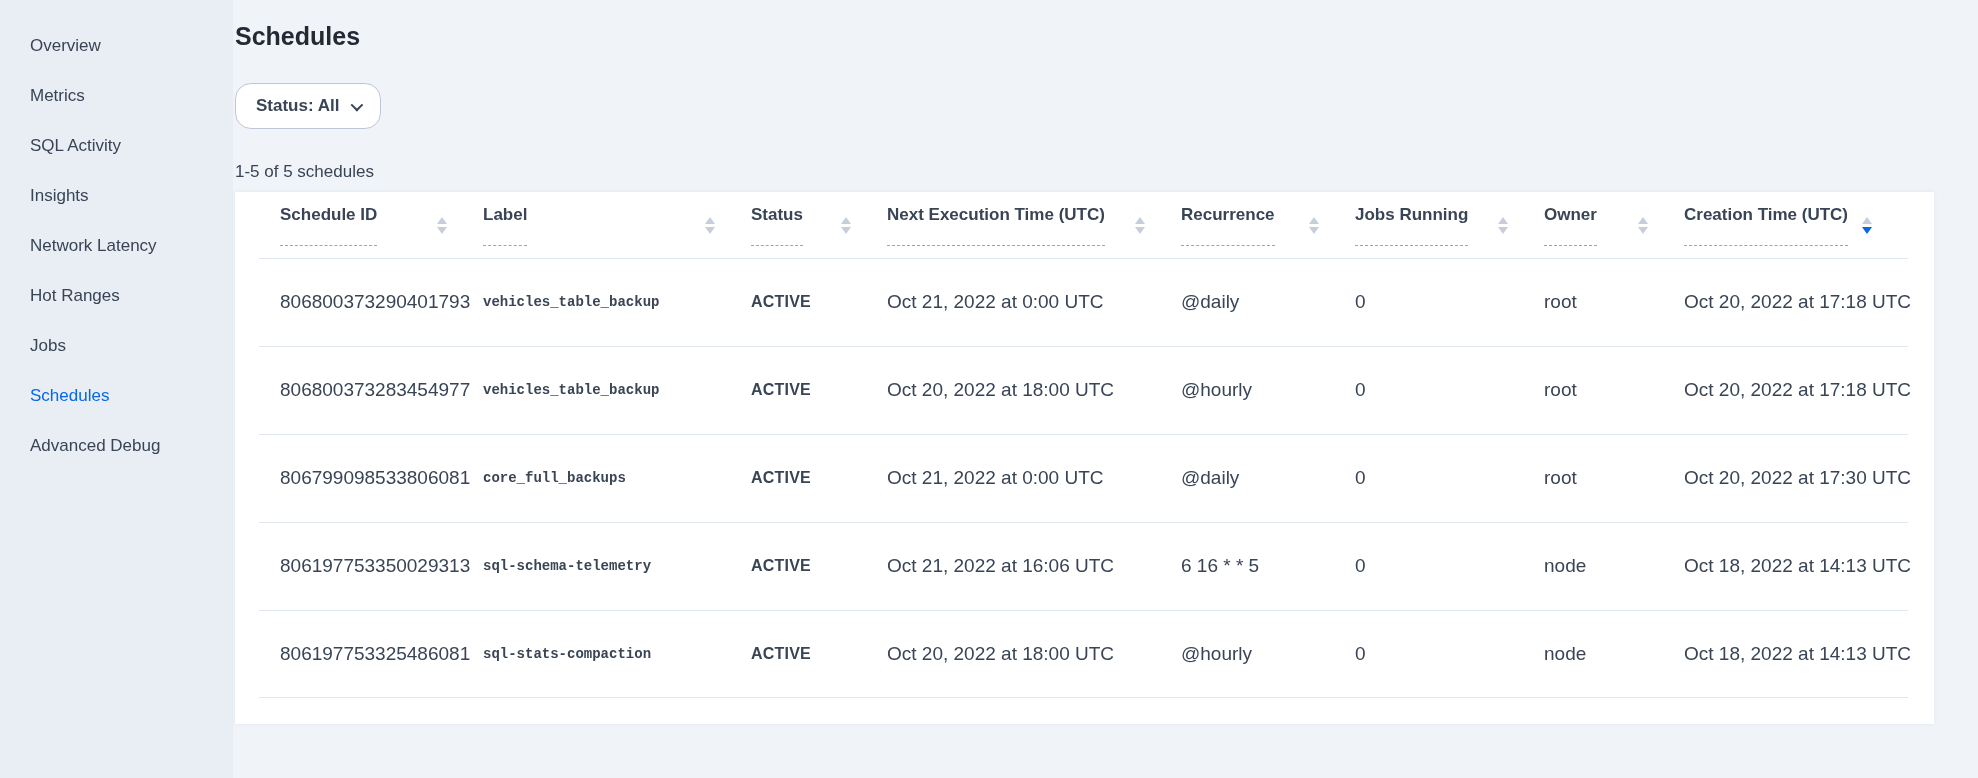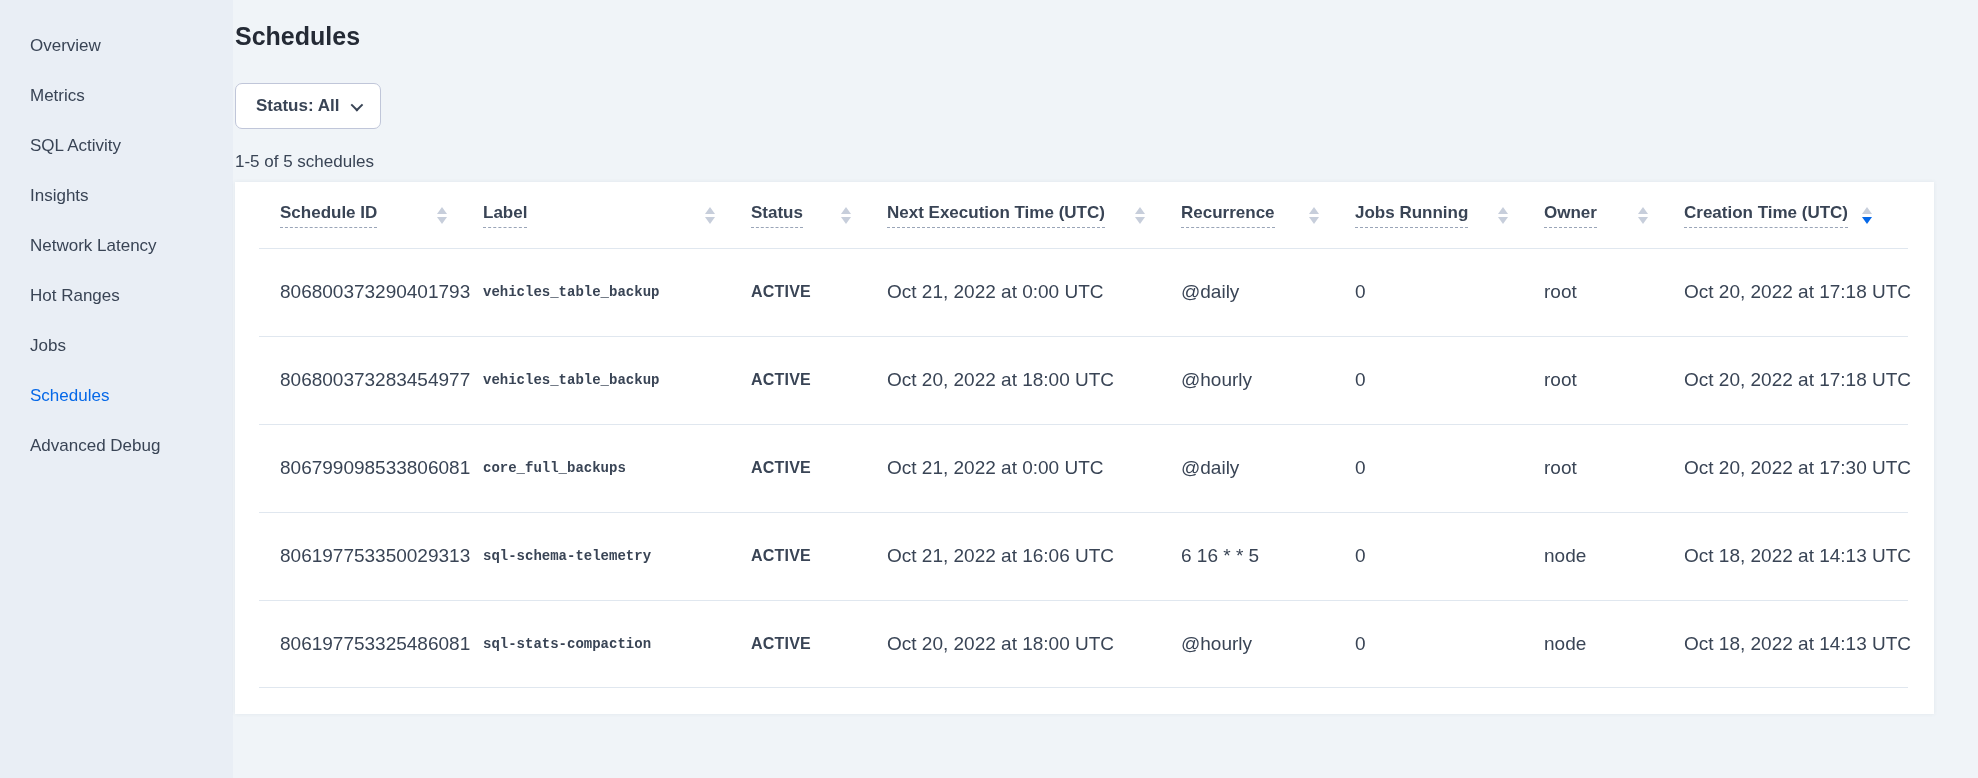--- a/index.html
+++ b/index.html
@@ -31,32 +31,32 @@
   .main { flex: 1; padding: 22px 44px 0 2px; }
   .page-title {
     font-size: 25px; font-weight: bold; color: #242a35;
     margin-top: 0;
   }
   .filters { display: flex; gap: 17px; margin-top: 32px; }
   .dropdown {
     display: inline-flex; align-items: center; gap: 12px;
     height: 46px; padding: 0 20px;
     background: #ffffff;
-    border: 1px solid #c0c6d9; border-radius: 7px;
+    border: 1px solid #c0c6d9; border-radius: 16px;
     font-size: 17px; font-weight: bold; color: #394455;
     font-family: "Liberation Sans", sans-serif;
     cursor: pointer;
   }
   .chevron {
     width: 9px; height: 9px;
     border-right: 2px solid #394455; border-bottom: 2px solid #394455;
     transform: rotate(45deg) translateY(-2px);
     display: inline-block;
   }
-  .results-count { margin-top: 23px; font-size: 17px; color: #394455; }
+  .results-count { margin-top: 33px; font-size: 17px; color: #394455; }
 
   
   .card {
     margin-top: 10px; width: 1699px;
     background: #ffffff;
     box-shadow: 0 0 4px rgba(56,76,108,0.08);
     padding-bottom: 26px;
   }
   .grid {
     display: grid;
@@ -66,21 +66,21 @@
   }
   .thead { height: 66px; position: relative; }
   .hcell {
     display: flex; align-items: center; justify-content: space-between;
     padding-right: 36px;
     font-size: 17px; font-weight: bold; color: #394455;
     cursor: pointer;
   }
   .htext {
     border-bottom: 1px dashed #9aa5b8;
-    padding-bottom: 4px;
+    padding-bottom: 20px;
     white-space: nowrap;
   }
   .sort { display: flex; flex-direction: column; align-items: center; gap: 3px; }
   .tri-up {
     width: 0; height: 0;
     border-left: 5px solid transparent; border-right: 5px solid transparent;
     border-bottom: 7px solid #c7cedb;
   }
   .tri-down {
     width: 0; height: 0;

